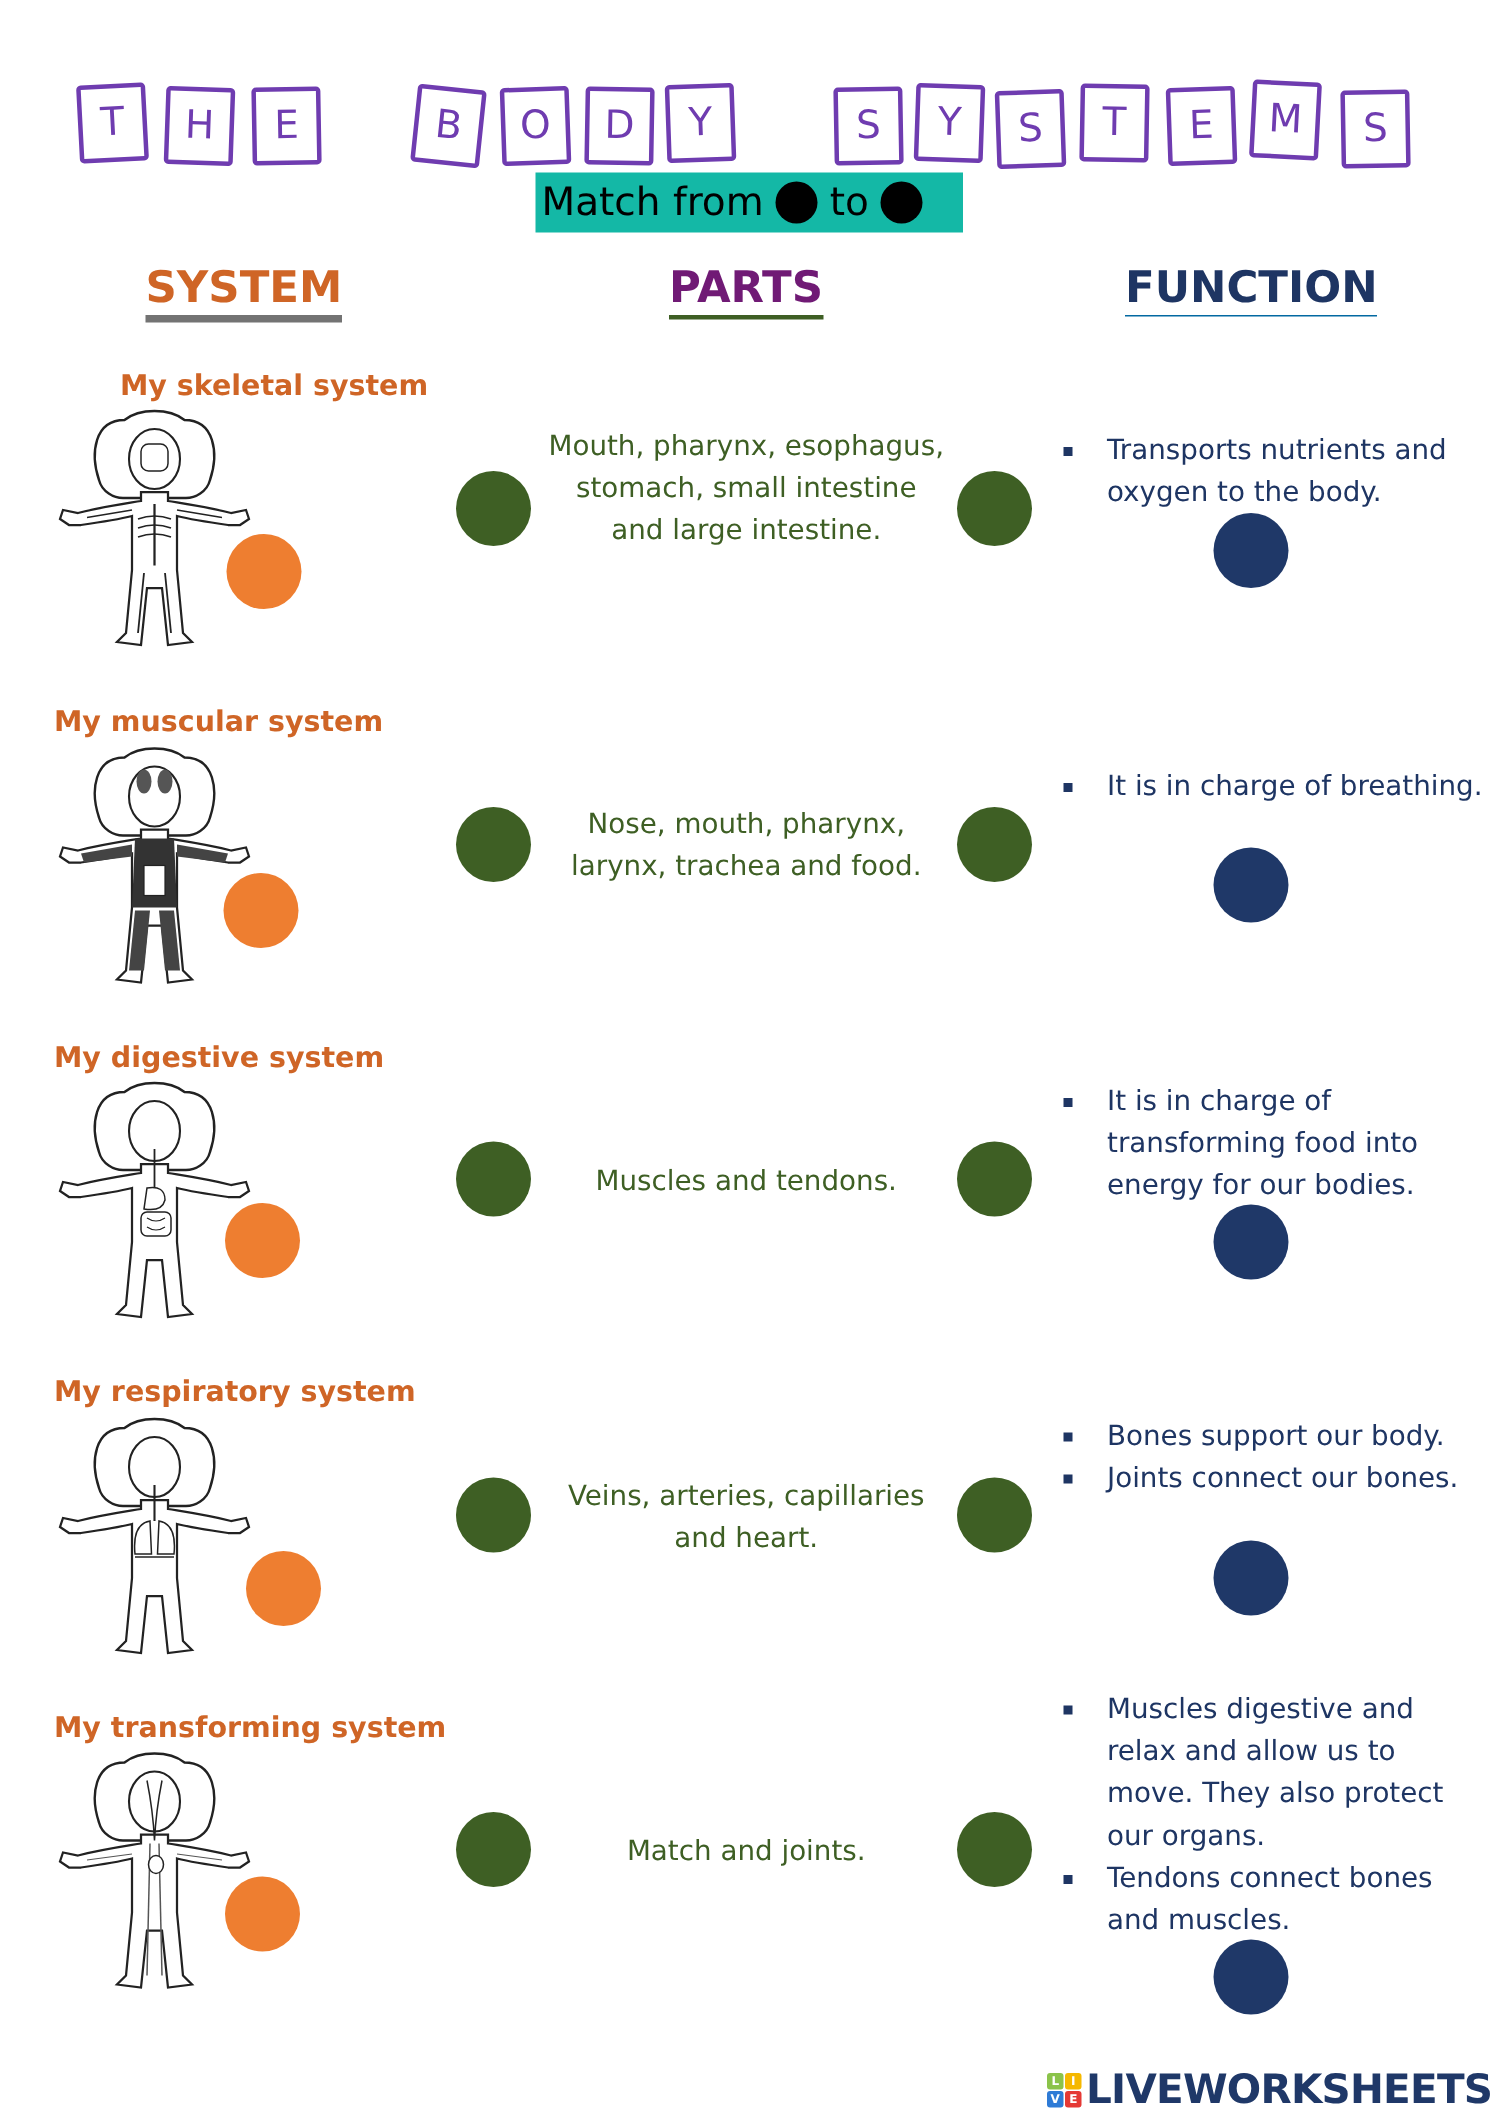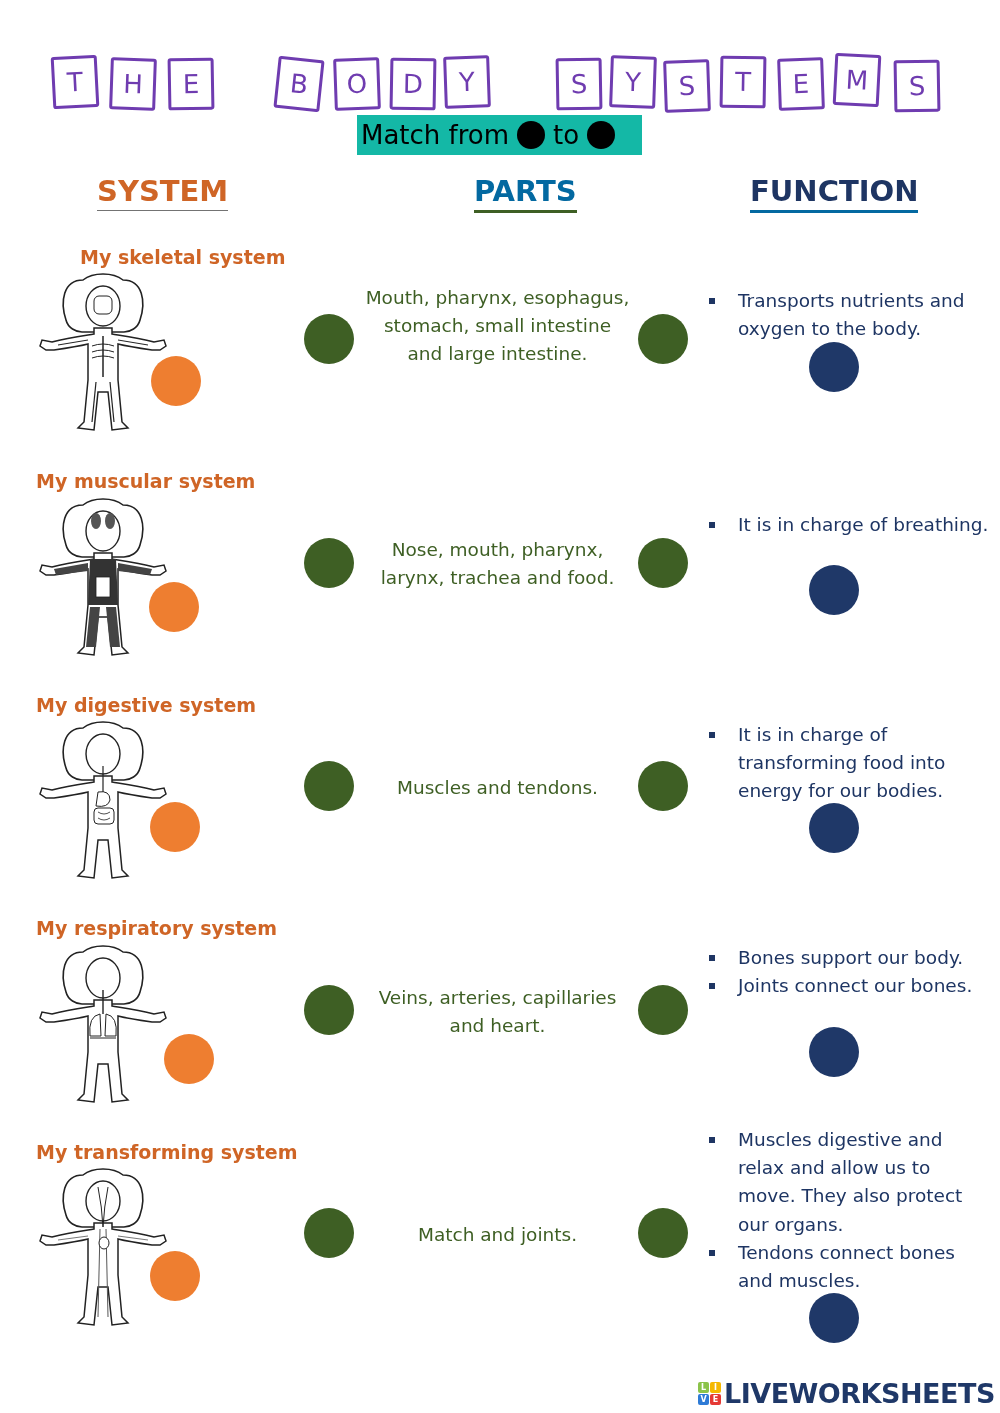--- a/index.html
+++ b/index.html
@@ -23,23 +23,23 @@
       display: flex; align-items: center; padding-left: 4px;
       font-family: "DejaVu Sans", sans-serif;
     }
     .match-banner .dot { display: inline-block; width: 28px; height: 28px; background: #000; border-radius: 50%; margin: 0 8px; vertical-align: middle; }
 
     .col-header {
       position: absolute; top: 174px; font-size: 29px; font-weight: bold;
       font-family: "DejaVu Sans", sans-serif; letter-spacing: 0px;
       padding-bottom: 2px;
     }
-    .col-header.system { left: 97px; color: #cf6526; border-bottom: 1px solid #737373; }
-    .col-header.parts { left: 446px; color: #0369a1; border-bottom: 3px solid #3e5f24; margin-left: 28px; }
-    .col-header.function { left: 750px; color: #1e3563; border-bottom: 3px solid #0369a1; }
+    .col-header.system { left: 97px; color: #cf6526; border-bottom: 5px solid #737373; }
+    .col-header.parts { left: 446px; color: #701a75; border-bottom: 3px solid #3e5f24; }
+    .col-header.function { left: 750px; color: #1e3563; border-bottom: 1px solid #0369a1; }
 
     .sys-label {
       position: absolute; left: 36px; font-size: 19px; font-weight: bold; color: #cf6526;
       font-family: "DejaVu Sans", sans-serif;
     }
     .figure { position: absolute; left: 38px; width: 130px; height: 165px; }
 
     .dot-circle { position: absolute; border-radius: 50%; }
     .dot-orange { width: 50px; height: 50px; background: #ee7e30; }
     .dot-green { width: 50px; height: 50px; background: #3e5f24; }

